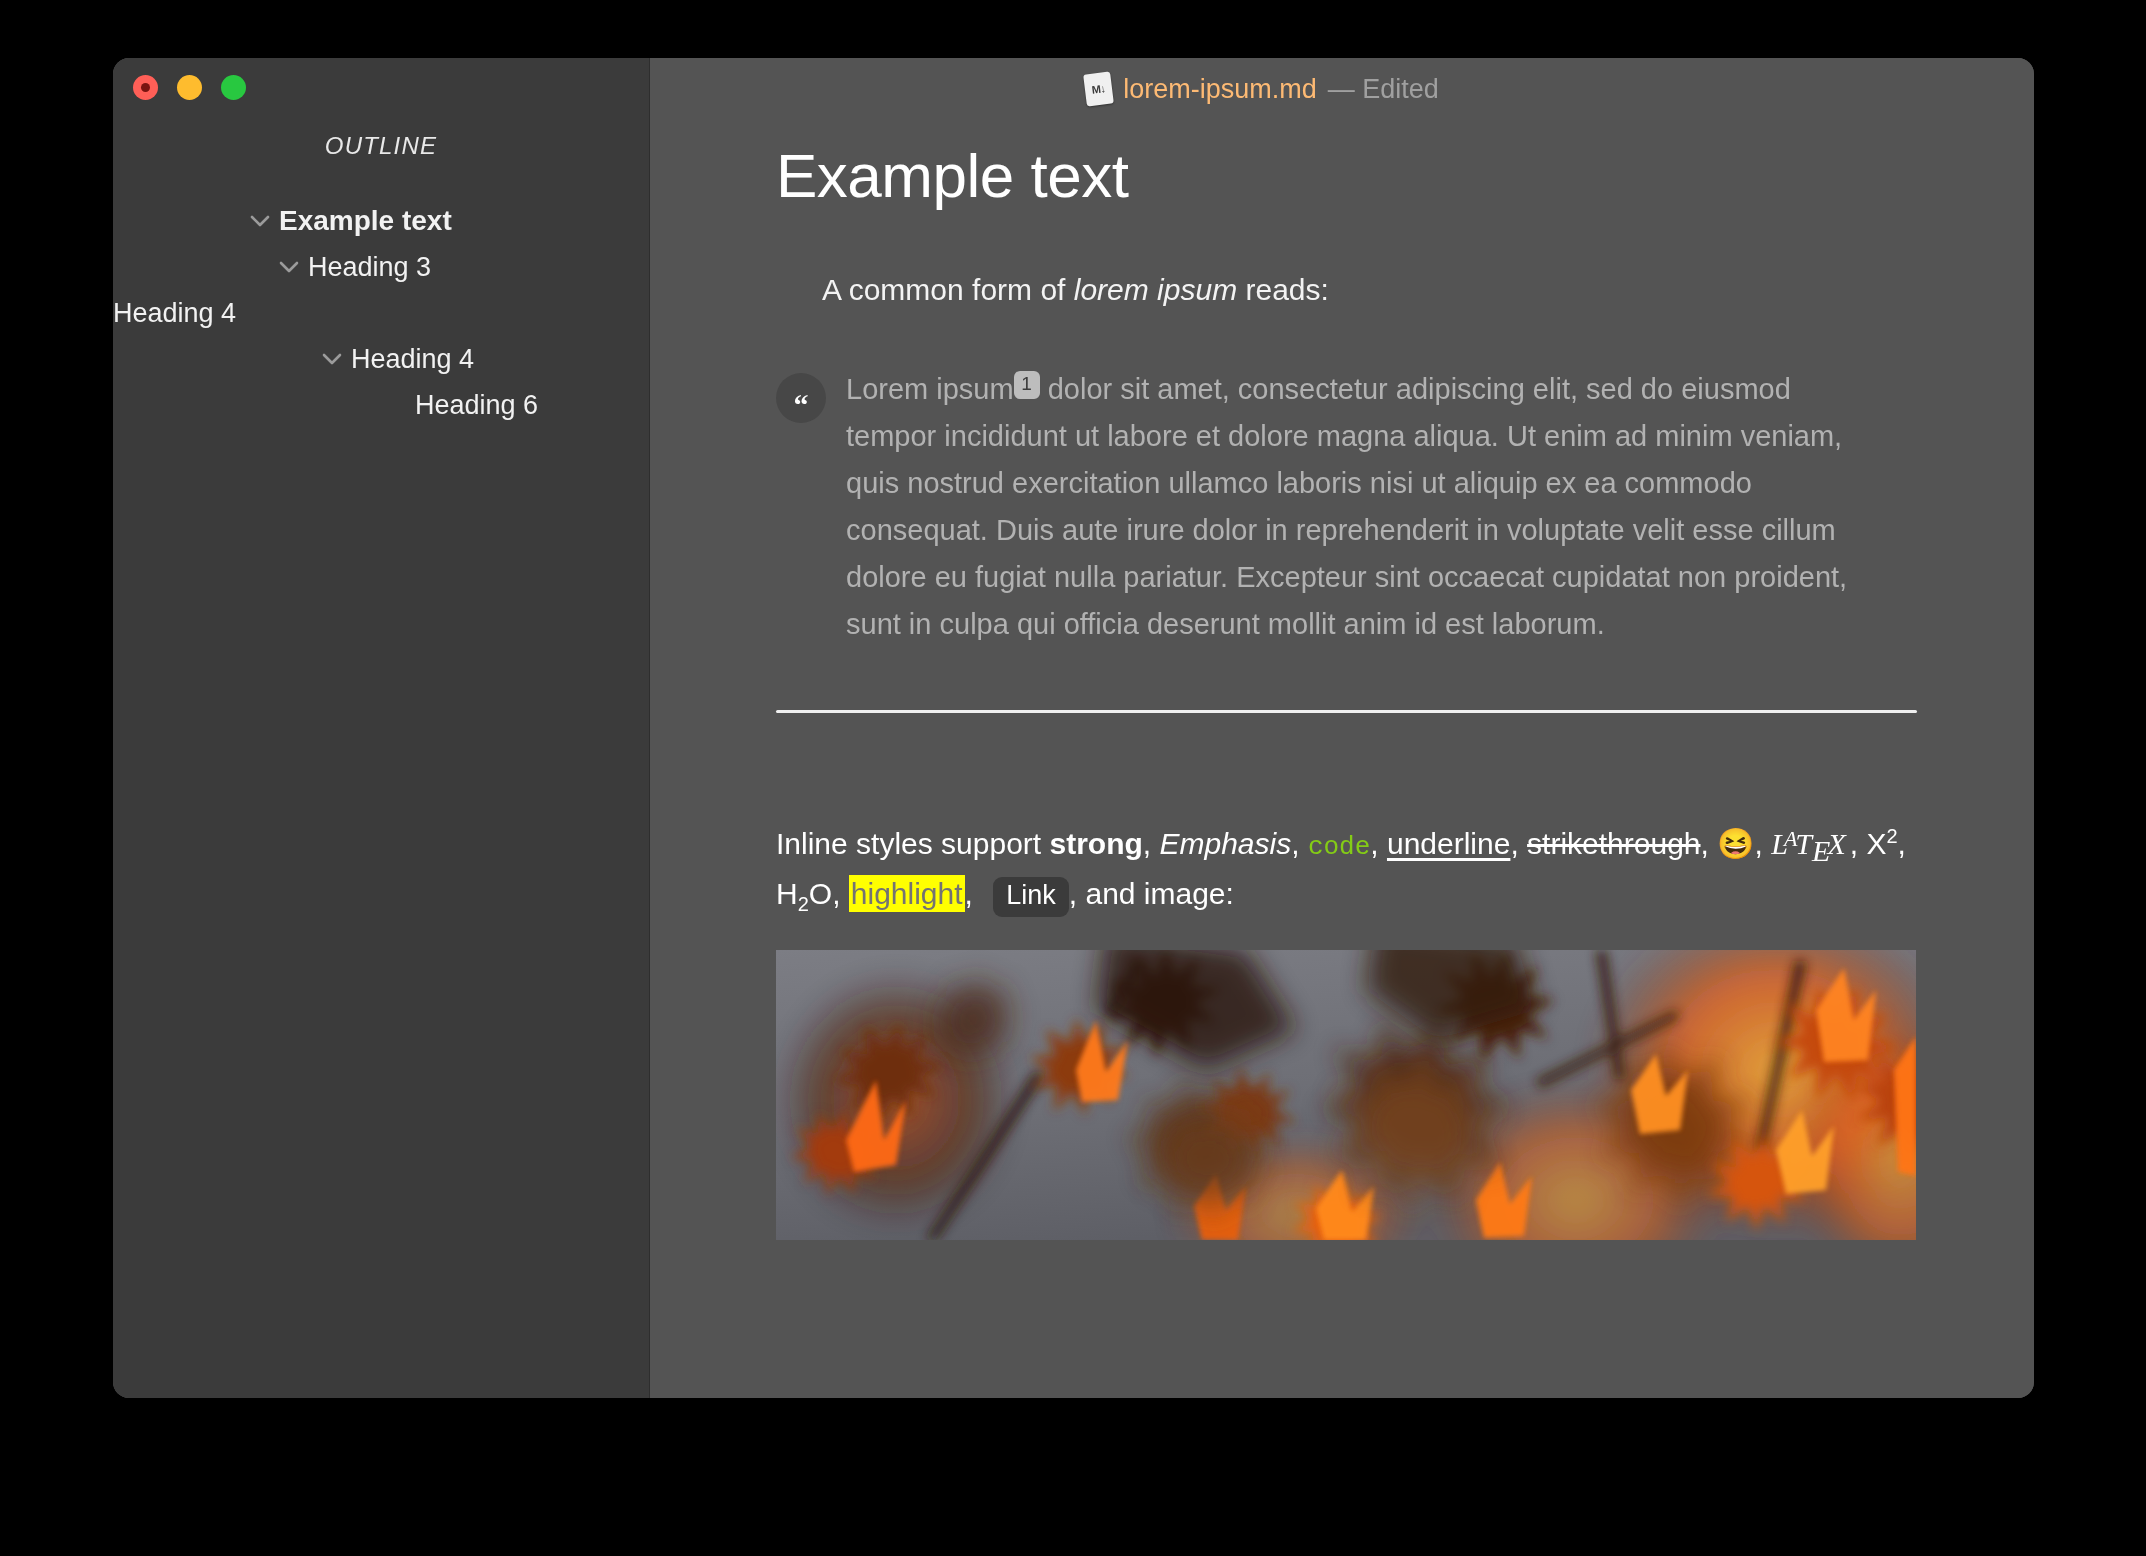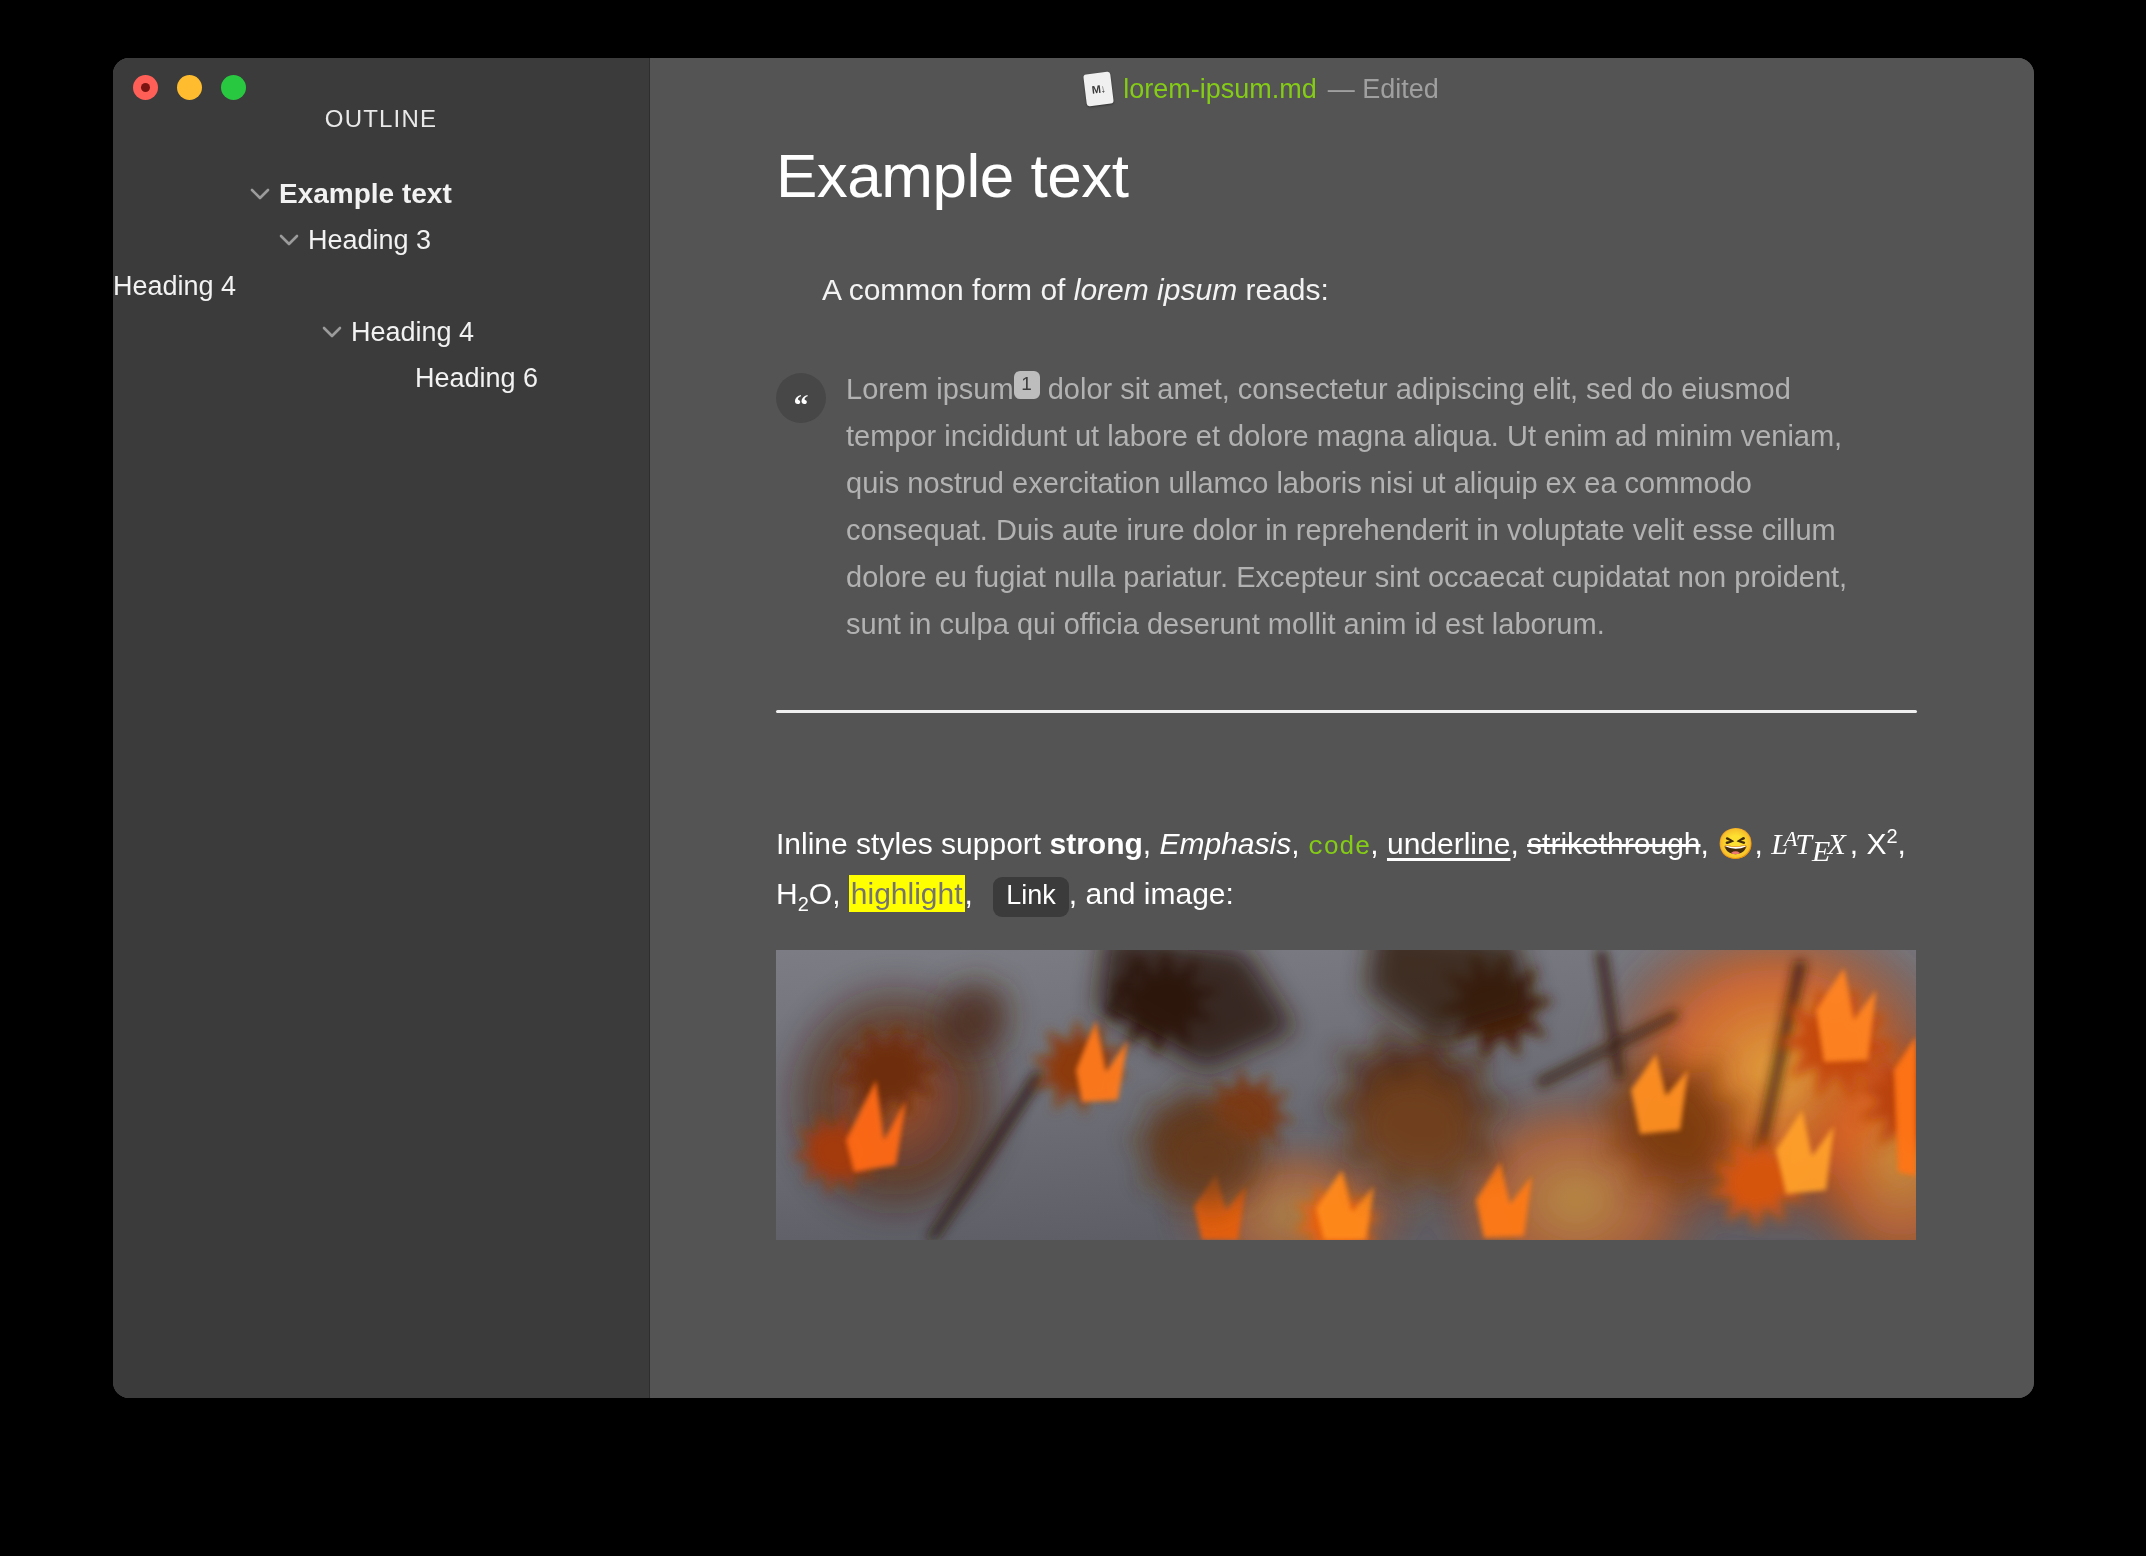--- a/index.html
+++ b/index.html
@@ -55,26 +55,27 @@
     left: 50%; top: 50%;
     width: 9px; height: 9px;
     margin: -4.5px 0 0 -4.5px;
     border-radius: 50%;
     background: #7a1410;
   }
   .light-min    { background: #febc2e; }
   .light-max    { background: #28c840; }
 
   #outline-title {
-    margin-top: 47px;
+    margin-top: 74px;
     text-align: center;
     color: #e9e9e9;
     font-size: 24px;
     letter-spacing: 1.2px;
     font-weight: 400;
+    font-style: italic;
   }
 
   #outline-list {
     margin-top: 38px;
     list-style: none;
   }
   .outline-item {
     display: flex;
     align-items: center;
     height: 46px;
@@ -131,21 +132,21 @@
   }
   #file-icon span {
     font-size: 11px;
     font-weight: 700;
     color: #3a3a3a;
     font-family: "Liberation Sans", sans-serif;
     letter-spacing: -0.5px;
   }
   #title-name {
     font-size: 27px;
-    color: #84cc16;
+    color: #fdba74;
     font-weight: 400;
   }
   #title-edited {
     font-size: 27px;
     color: #a0a0a0;
     font-weight: 400;
   }
 
   #doc {
     padding: 22px 90px 0 126px;

